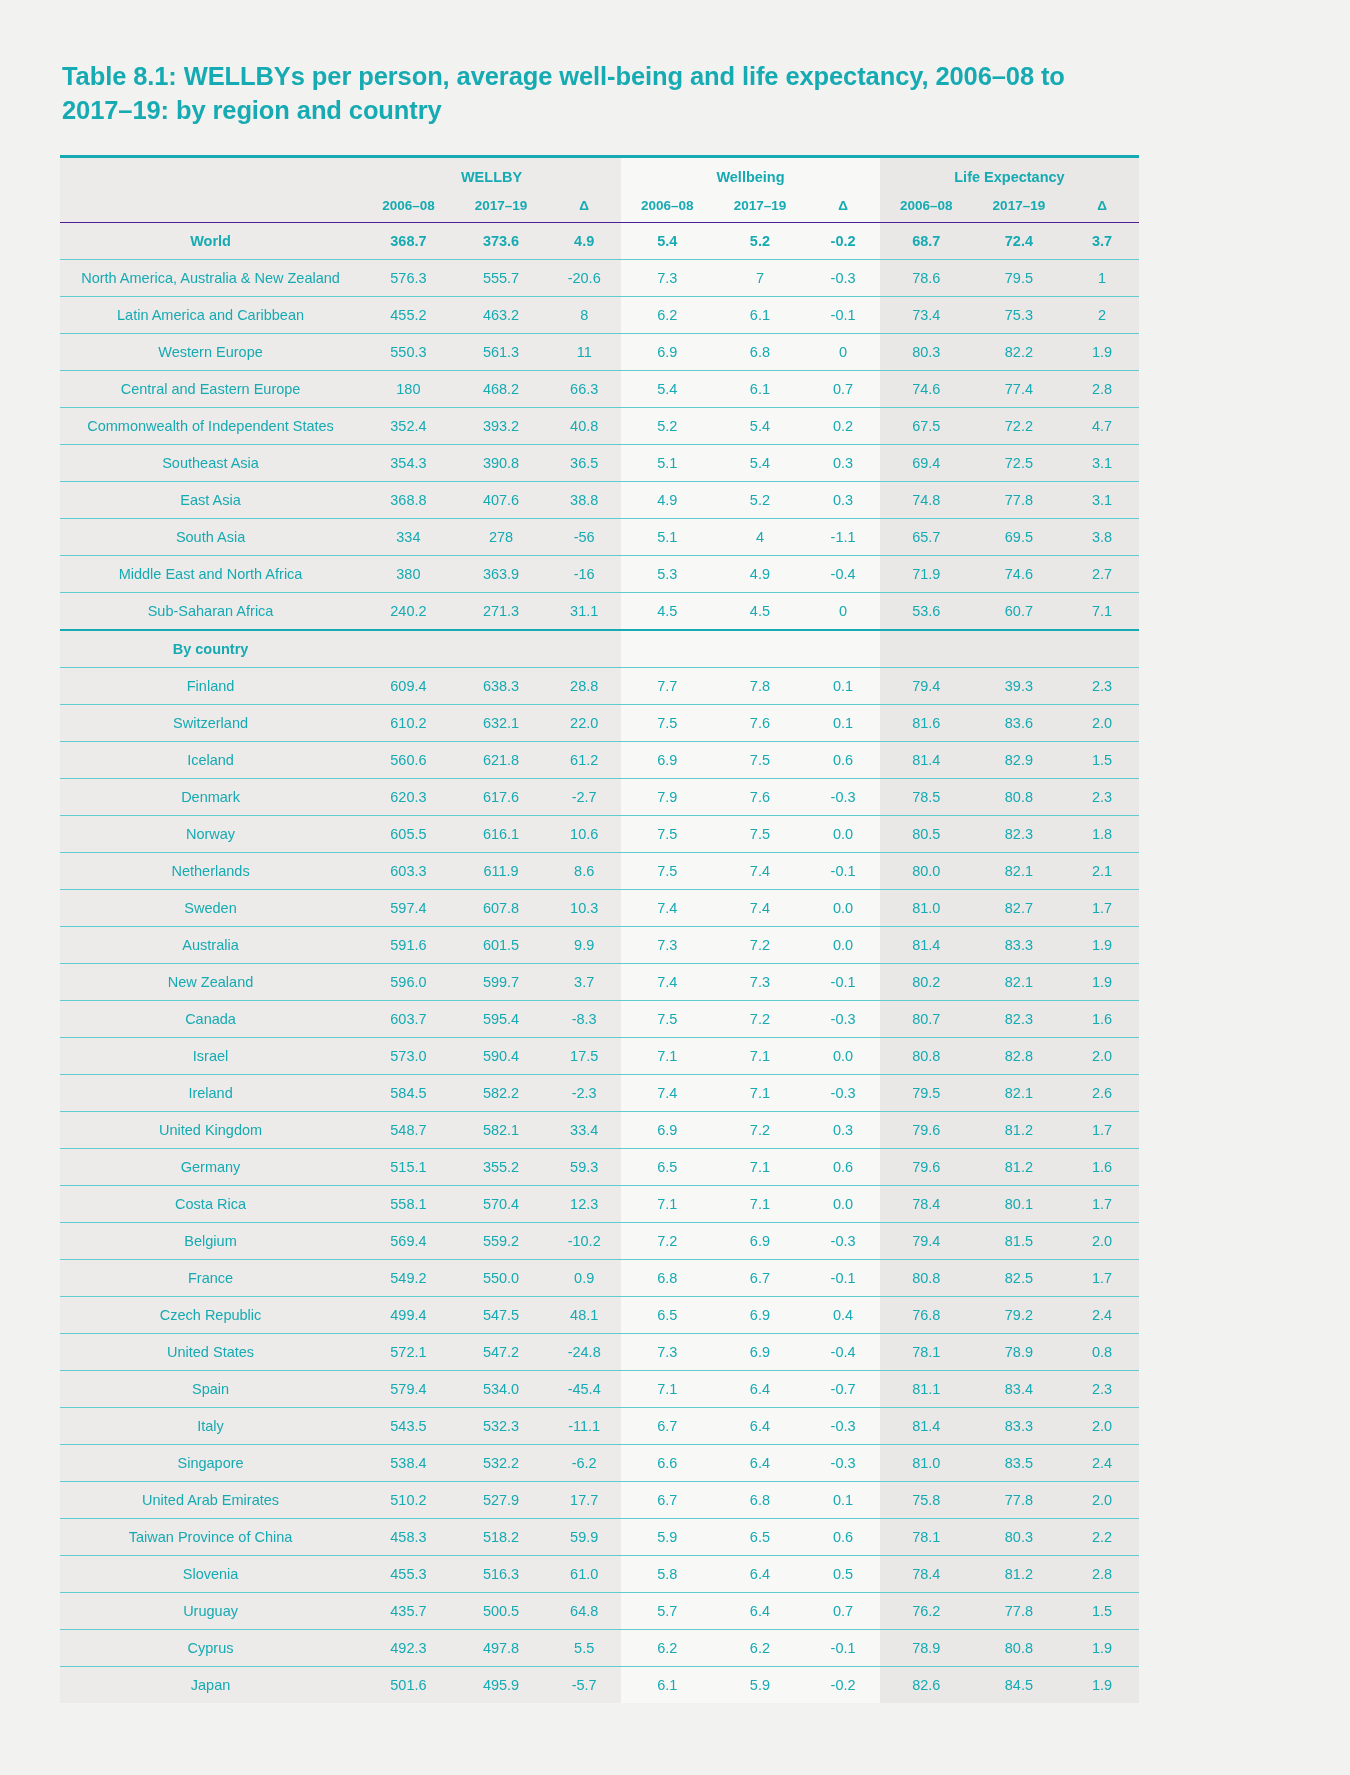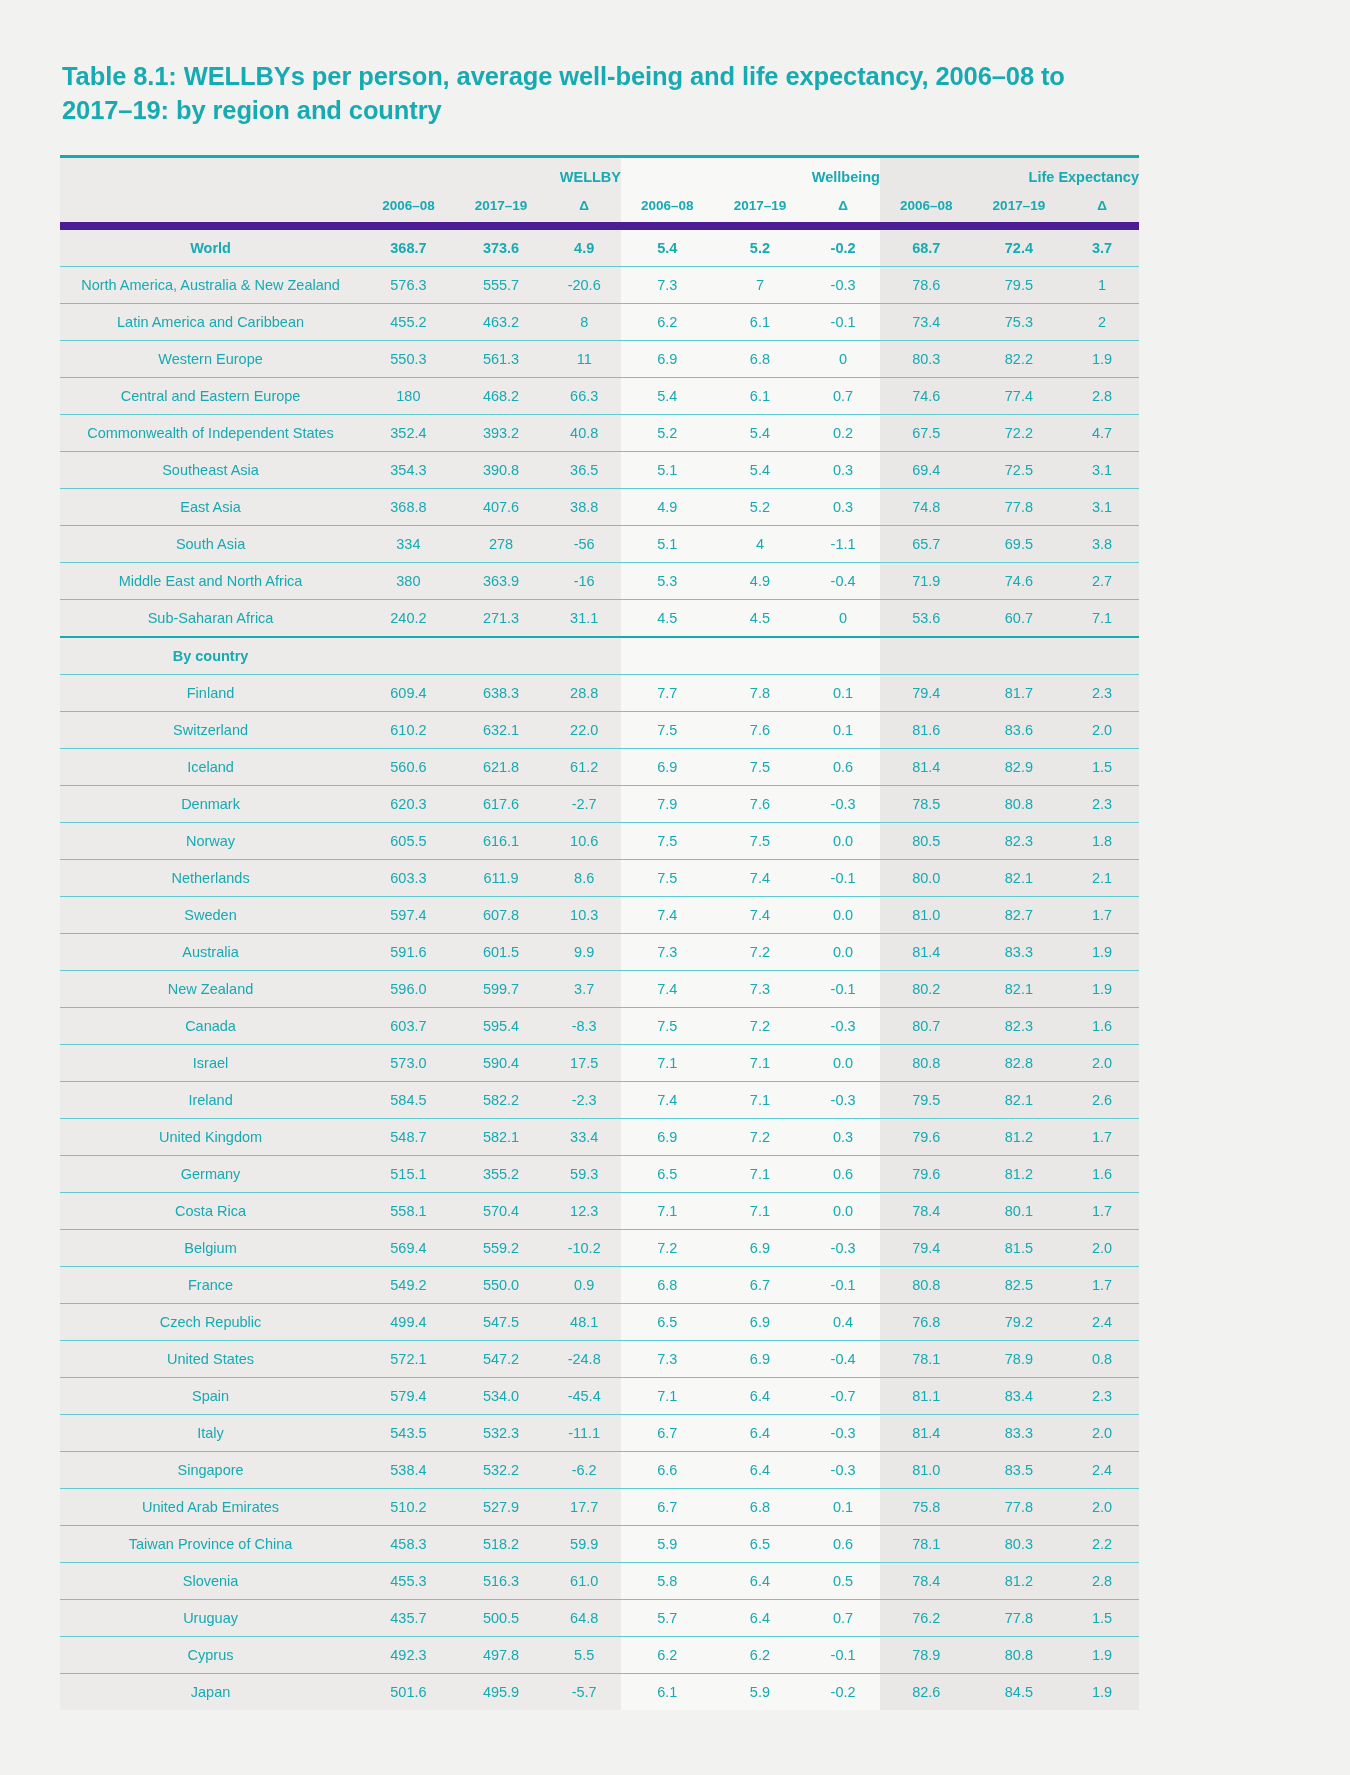--- a/index.html
+++ b/index.html
@@ -44,36 +44,36 @@
 
   
   .grp-a { background: #ecebe9; }
   .grp-b { background: #f8f8f7; }
   .grp-c { background: #e9e8e6; }
 
   thead .grouphdr th {
     font-size: 14.5px;
     font-weight: bold;
     color: #16aab2;
-    text-align: right;
+    text-align: center;
     padding: 11px 0 9px 0;
     border: none;
   }
   thead .subhdr th {
     font-size: 13.5px;
     font-weight: bold;
     color: #16aab2;
     text-align: center;
     padding: 4px 0 9px 0;
     border: none;
   }
   thead .subhdr th.name-col { text-align: left; }
 
   .rule-top    { border-top: 3px solid #16aab2; }
-  .rule-bottom { border-bottom: 8px solid #4c1d95; }
+  .rule-bottom { border-bottom: 1px solid #4c1d95; }
 
   tbody td {
     font-size: 14.5px;
     color: #16aab2;
     text-align: center;
     padding: 8px 0 8px 0;
     border-top: 1.6px solid #5ecdd2;
     vertical-align: top;
     line-height: 1.38;
   }
@@ -279,21 +279,21 @@
         </tr>
         <tr class="">
           <td class="name grp-a">Finland</td>
           <td class="grp-a">609.4</td>
           <td class="grp-a">638.3</td>
           <td class="grp-a">28.8</td>
           <td class="grp-b">7.7</td>
           <td class="grp-b">7.8</td>
           <td class="grp-b">0.1</td>
           <td class="grp-c">79.4</td>
-          <td class="grp-c">81.7</td>
+          <td class="grp-c">39.3</td>
           <td class="grp-c">2.3</td>
         </tr>
         <tr class="">
           <td class="name grp-a">Switzerland</td>
           <td class="grp-a">610.2</td>
           <td class="grp-a">632.1</td>
           <td class="grp-a">22.0</td>
           <td class="grp-b">7.5</td>
           <td class="grp-b">7.6</td>
           <td class="grp-b">0.1</td>

